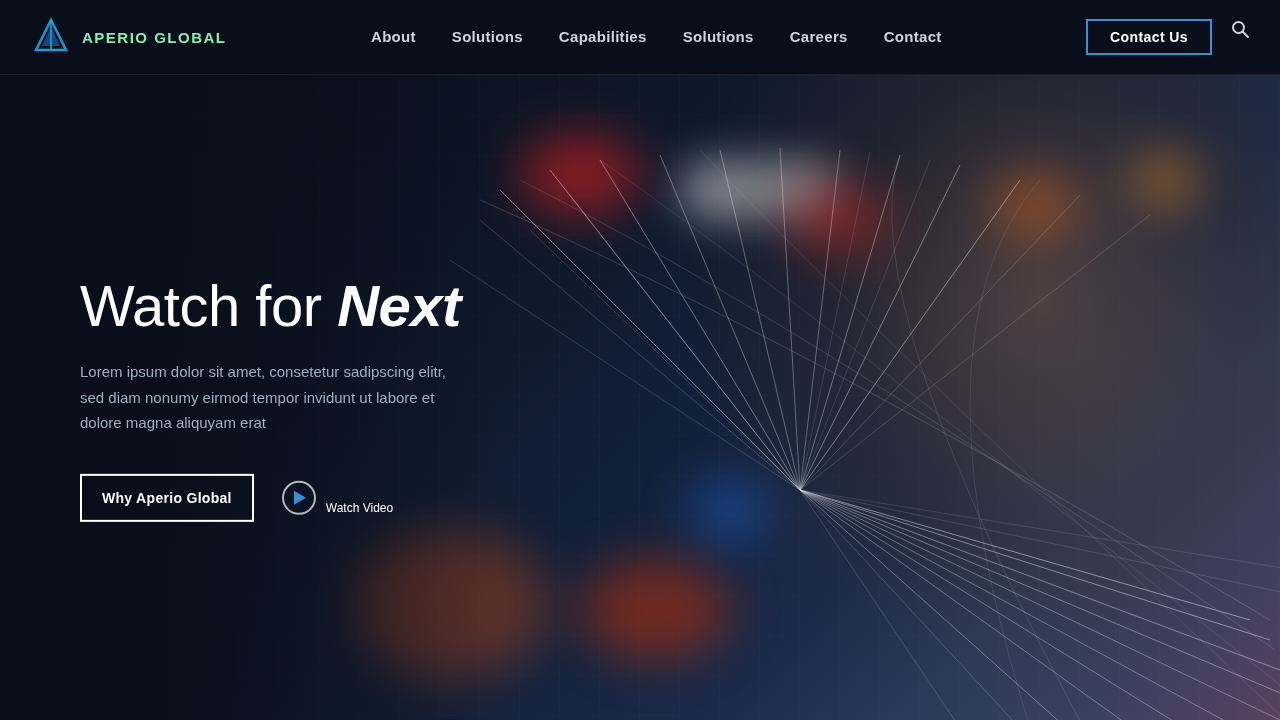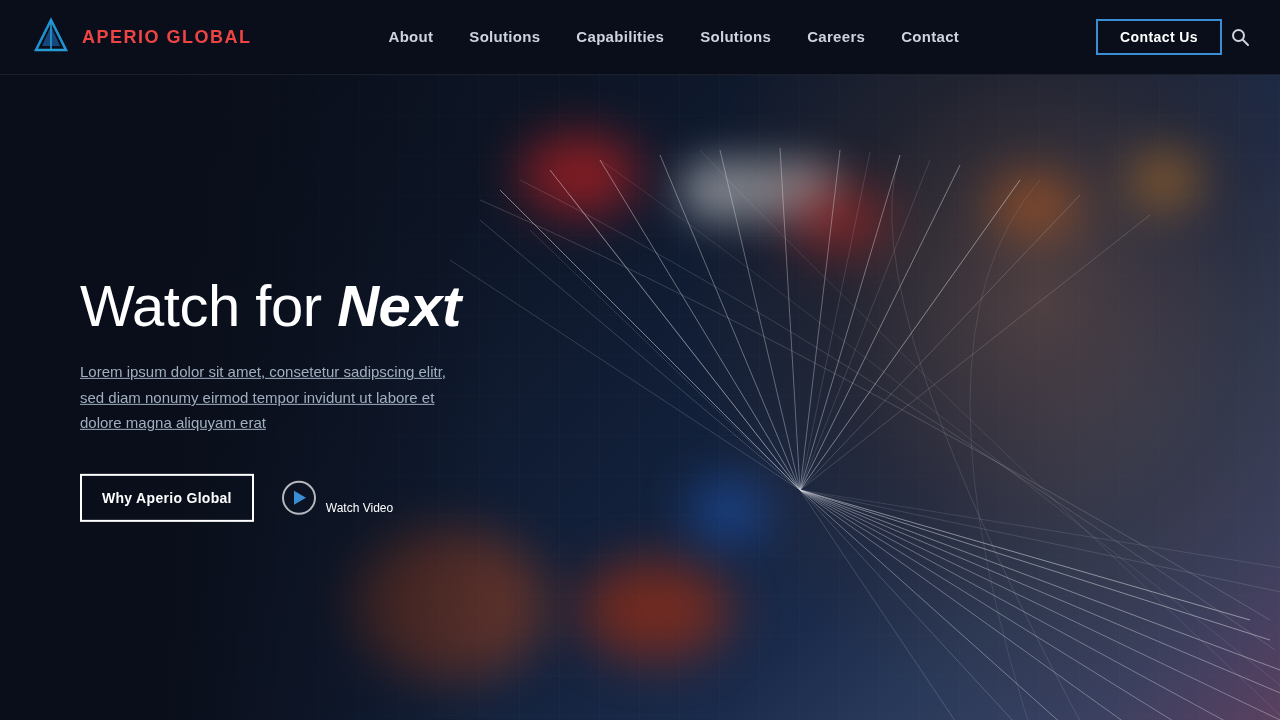--- a/index.html
+++ b/index.html
@@ -32,22 +32,22 @@
       gap: 10px;
       text-decoration: none;
     }
 
     .logo-icon {
       width: 42px;
       height: 42px;
     }
 
     .logo-text {
-      color: #ef4444;
-      font-size: 18px;
+      color: #86efac;
+      font-size: 15px;
       font-weight: 700;
       letter-spacing: 1.5px;
       text-transform: uppercase;
     }
 
     .nav-links {
       display: flex;
       align-items: center;
       gap: 36px;
       list-style: none;
@@ -57,22 +57,22 @@
       color: #cdd3e0;
       text-decoration: none;
       font-size: 15px;
       font-weight: 700;
       letter-spacing: 0.3px;
       transition: color 0.2s;
     }
 
     .nav-right {
       display: flex;
-      align-items: center;
-      gap: 8px;
+      align-items: flex-start;
+      gap: 18px;
     }
 
     .contact-btn {
       border: 2px solid #3a8fd4;
       background: transparent;
       color: #fff;
       padding: 8px 22px;
       font-size: 14px;
       font-weight: 600;
       cursor: pointer;
@@ -160,21 +160,20 @@
       font-weight: 800;
       font-style: italic;
     }
 
     .hero-subtitle {
       font-size: 15px;
       color: #a0afc0;
       line-height: 1.7;
       margin-bottom: 38px;
       max-width: 380px;
-      text-decoration: underline;
     }
 
     .hero-buttons {
       display: flex;
       align-items: center;
       gap: 28px;
     }
 
     .btn-primary {
       border: 2px solid #fff;

